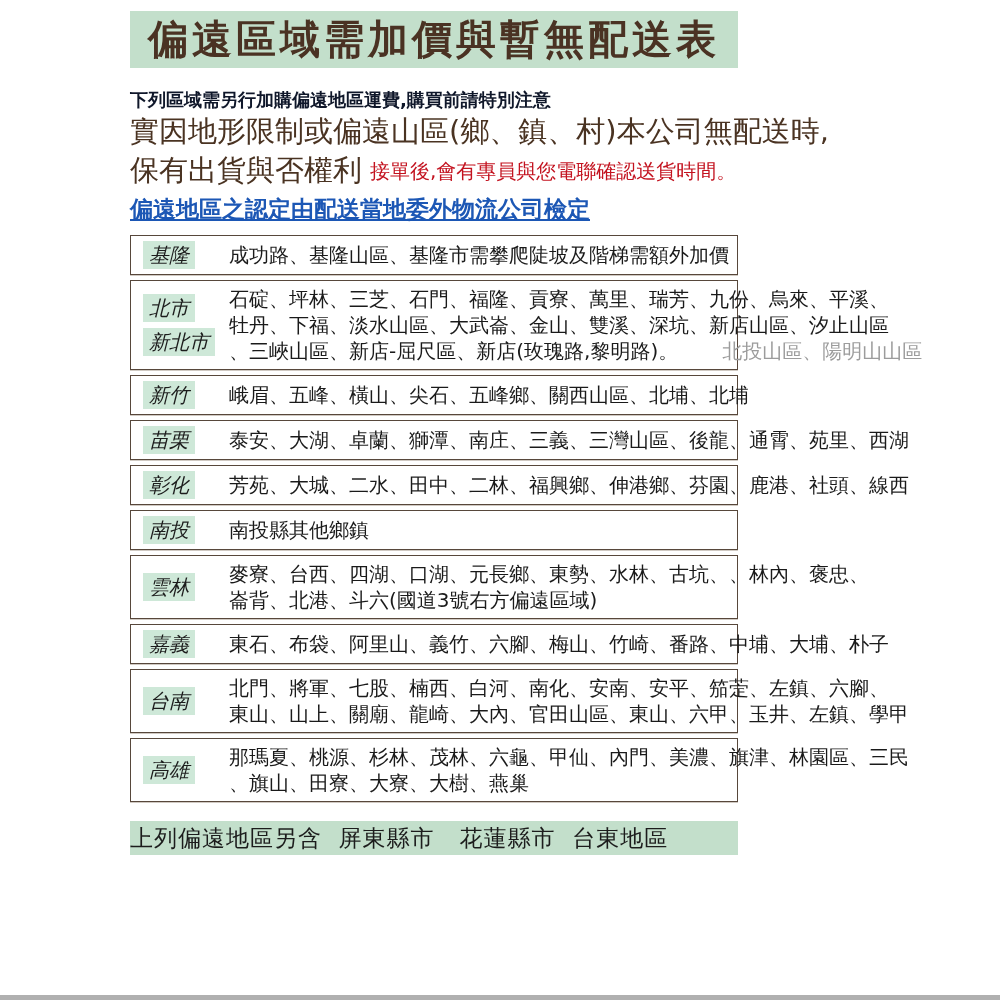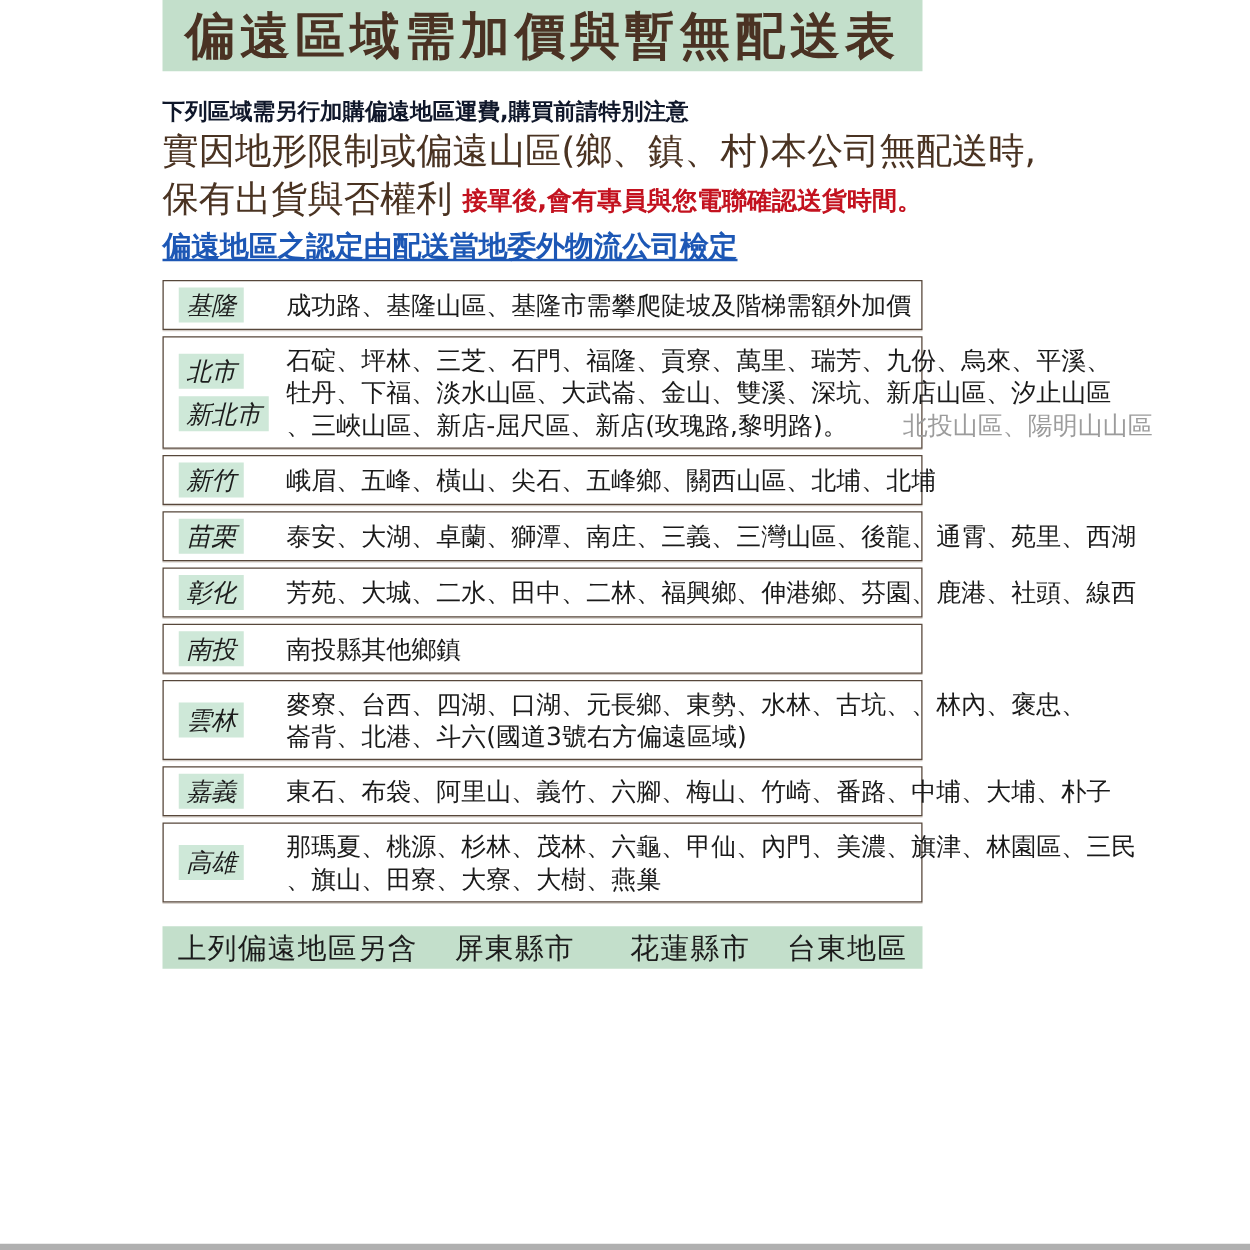--- a/index.html
+++ b/index.html
@@ -1,39 +1,39 @@
 <!DOCTYPE html>
 <html><head>
 <meta charset="utf-8">
 <style>
   html,body{margin:0;padding:0;}
   body{
     width:1000px;height:1000px;position:relative;background:#ffffff;
     font-family:"DejaVu Sans","Liberation Sans",sans-serif;
     overflow:hidden;
   }
-  .page{width:608px;margin:0 0 0 130px;padding-top:0;}
+  .page{width:608px;margin:0 0 0 130px;padding-top:11px;}
 
   
   .title-bar{
     background:#c3dfcb;height:57px;display:flex;align-items:center;justify-content:center;
   }
   .title-bar .title{
     font-size:40px;font-weight:bold;color:#4a3223;letter-spacing:4px;white-space:nowrap;
   }
 
   
   .warning-red{
     margin-top:20px;font-size:18px;font-weight:bold;color:#0f172a;white-space:nowrap;
   }
   .notice-line{
     font-size:29px;color:#4a3322;line-height:39px;white-space:nowrap;
   }
   .notice-red-inline{
-    font-size:20px;font-weight:bold;color:#c3121f;margin-left:8px;vertical-align:2px;
+    font-size:20px;font-weight:normal;color:#c3121f;margin-left:8px;vertical-align:2px;
   }
   .definition-note{
     font-size:23px;font-weight:bold;color:#1c57b5;text-decoration:underline;
     line-height:37px;margin-bottom:7px;white-space:nowrap;
   }
 
   
   .region-table{display:flex;flex-direction:column;}
   .region-row{
     border:1.5px solid #57473b;background:#ffffff;margin-bottom:5px;
@@ -50,21 +50,21 @@
   }
   .row-content{flex:1;min-width:0;}
   .content-line{
     font-size:20px;line-height:26px;color:#1a1a1a;white-space:nowrap;
   }
   .content-line .grey{color:#9c9c9c;margin-left:44px;}
 
   
   .footer-bar{
     margin-top:14px;background:#c3dfcb;height:34px;
-    display:flex;align-items:center;justify-content:center;font-family:Liberation Mono, monospace;
+    display:flex;align-items:center;justify-content:flex-start;
   }
   .footer-bar .footer-text{
     font-size:23px;color:#1c1c1c;white-space:pre;letter-spacing:1px;
   }
 
   .bottom-strip{
     position:absolute;left:0;bottom:0;width:1000px;height:5px;background:#b0b0b0;
   }
 </style>
 </head>
@@ -156,20 +156,29 @@
 
   <div class="region-row">
     <div class="row-label-column">
           <span class="row-label">嘉義</span>
         </div>
     <div class="row-content">
           <div class="content-line">東石、布袋、阿里山、義竹、六腳、梅山、竹崎、番路、中埔、大埔、朴子</div>
         </div>
   </div>
 
+  <div class="region-row">
+    <div class="row-label-column">
+          <span class="row-label">台南</span>
+        </div>
+    <div class="row-content">
+          <div class="content-line">北門、將軍、七股、楠西、白河、南化、安南、安平、笳萣、左鎮、六腳、</div>
+          <div class="content-line">東山、山上、關廟、龍崎、大內、官田山區、東山、六甲、玉井、左鎮、學甲</div>
+        </div>
+  </div>
 
   <div class="region-row">
     <div class="row-label-column">
           <span class="row-label">高雄</span>
         </div>
     <div class="row-content">
           <div class="content-line">那瑪夏、桃源、杉林、茂林、六龜、甲仙、內門、美濃、旗津、林園區、三民</div>
           <div class="content-line">、旗山、田寮、大寮、大樹、燕巢</div>
         </div>
   </div>

